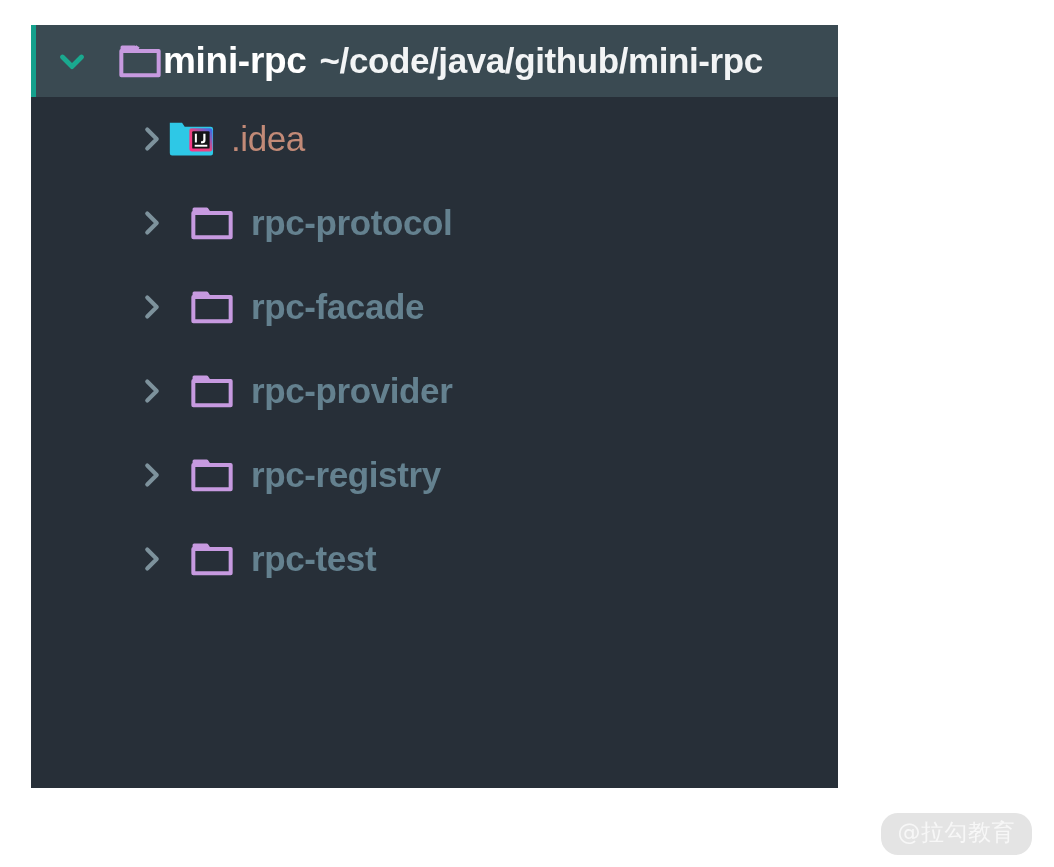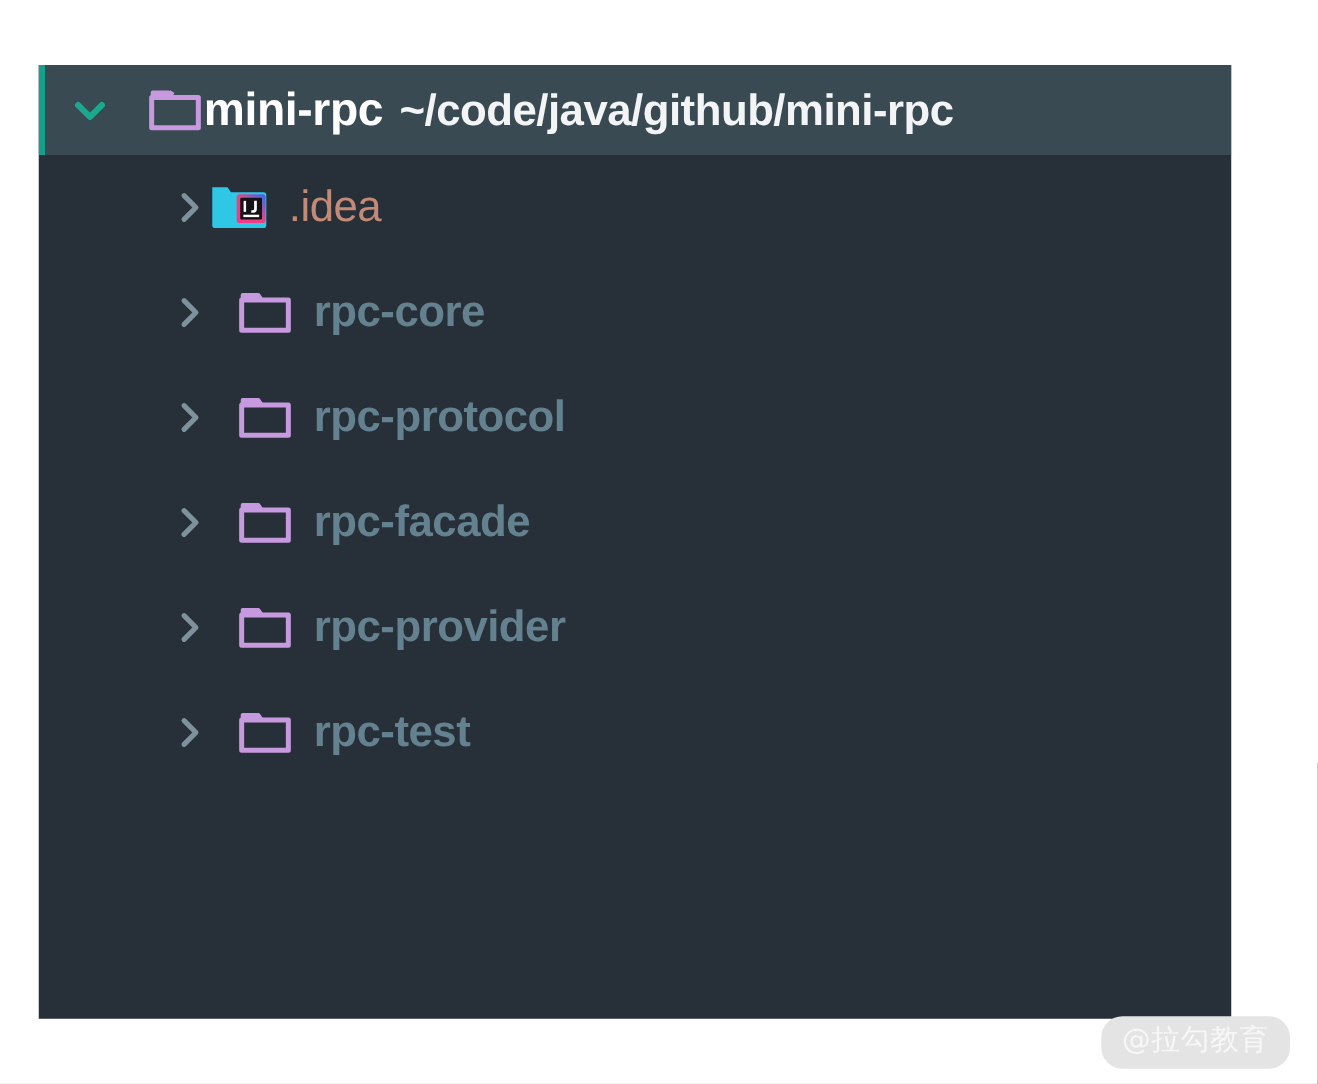--- a/index.html
+++ b/index.html
@@ -13,25 +13,24 @@
     position: relative;
     font-family: "Liberation Sans", "DejaVu Sans", sans-serif;
     overflow: hidden;
   }
 
   
   #project-panel {
     position: absolute;
     left: 31px;
     top: 25px;
-    width: 954px;
+    width: 807px;
     height: 763px;
     background: #272f38;
     overflow: hidden;
-    margin-top: 27px;
   }
 
   
   .tree-root-row {
     position: relative;
     height: 72px;
     background: #3a4a52;
     display: flex;
     align-items: center;
     box-sizing: border-box;
@@ -190,36 +189,20 @@
 
           <rect x="14.4" y="14.0" width="6.6" height="1.0" fill="#ffffff"></rect>
         </svg>
       </span>
 
       <span class="child-label dotidea">.idea</span>
     </div>
   </div>
 
 
-  <div class="tree-child-row">
-    <div class="row-inner">
-      <span class="chevron">
-        <svg width="30" height="38" viewBox="0 0 16 24" fill="none" stroke="#7d929c" stroke-width="2.6" stroke-linecap="round" stroke-linejoin="round">
-          <polyline points="5,6 11,12 5,18"></polyline>
-        </svg>
-      </span>
-      <span class="folder-icon">
-        <svg width="46" height="40" viewBox="0 0 24 21" fill="none" stroke="#c79ae0" stroke-width="2.1" stroke-linejoin="round">
-          <path d="M2.2 5.2 V18 h19.6 V5.2 Z"></path>
-          <path d="M2.6 5.0 v-1.9 h6.6 l1.3 1.9" fill="#c79ae0" stroke="#c79ae0" stroke-width="1.6"></path>
-        </svg>
-      </span>
-      <span class="child-label module">rpc-core</span>
-    </div>
-  </div>
 
   <div class="tree-child-row">
     <div class="row-inner">
       <span class="chevron">
         <svg width="30" height="38" viewBox="0 0 16 24" fill="none" stroke="#7d929c" stroke-width="2.6" stroke-linecap="round" stroke-linejoin="round">
           <polyline points="5,6 11,12 5,18"></polyline>
         </svg>
       </span>
       <span class="folder-icon">
         <svg width="46" height="40" viewBox="0 0 24 21" fill="none" stroke="#c79ae0" stroke-width="2.1" stroke-linejoin="round">
@@ -258,20 +241,36 @@
       <span class="folder-icon">
         <svg width="46" height="40" viewBox="0 0 24 21" fill="none" stroke="#c79ae0" stroke-width="2.1" stroke-linejoin="round">
           <path d="M2.2 5.2 V18 h19.6 V5.2 Z"></path>
           <path d="M2.6 5.0 v-1.9 h6.6 l1.3 1.9" fill="#c79ae0" stroke="#c79ae0" stroke-width="1.6"></path>
         </svg>
       </span>
       <span class="child-label module">rpc-provider</span>
     </div>
   </div>
 
+  <div class="tree-child-row">
+    <div class="row-inner">
+      <span class="chevron">
+        <svg width="30" height="38" viewBox="0 0 16 24" fill="none" stroke="#7d929c" stroke-width="2.6" stroke-linecap="round" stroke-linejoin="round">
+          <polyline points="5,6 11,12 5,18"></polyline>
+        </svg>
+      </span>
+      <span class="folder-icon">
+        <svg width="46" height="40" viewBox="0 0 24 21" fill="none" stroke="#c79ae0" stroke-width="2.1" stroke-linejoin="round">
+          <path d="M2.2 5.2 V18 h19.6 V5.2 Z"></path>
+          <path d="M2.6 5.0 v-1.9 h6.6 l1.3 1.9" fill="#c79ae0" stroke="#c79ae0" stroke-width="1.6"></path>
+        </svg>
+      </span>
+      <span class="child-label module">rpc-registry</span>
+    </div>
+  </div>
 
   <div class="tree-child-row">
     <div class="row-inner">
       <span class="chevron">
         <svg width="30" height="38" viewBox="0 0 16 24" fill="none" stroke="#7d929c" stroke-width="2.6" stroke-linecap="round" stroke-linejoin="round">
           <polyline points="5,6 11,12 5,18"></polyline>
         </svg>
       </span>
       <span class="folder-icon">
         <svg width="46" height="40" viewBox="0 0 24 21" fill="none" stroke="#c79ae0" stroke-width="2.1" stroke-linejoin="round">

